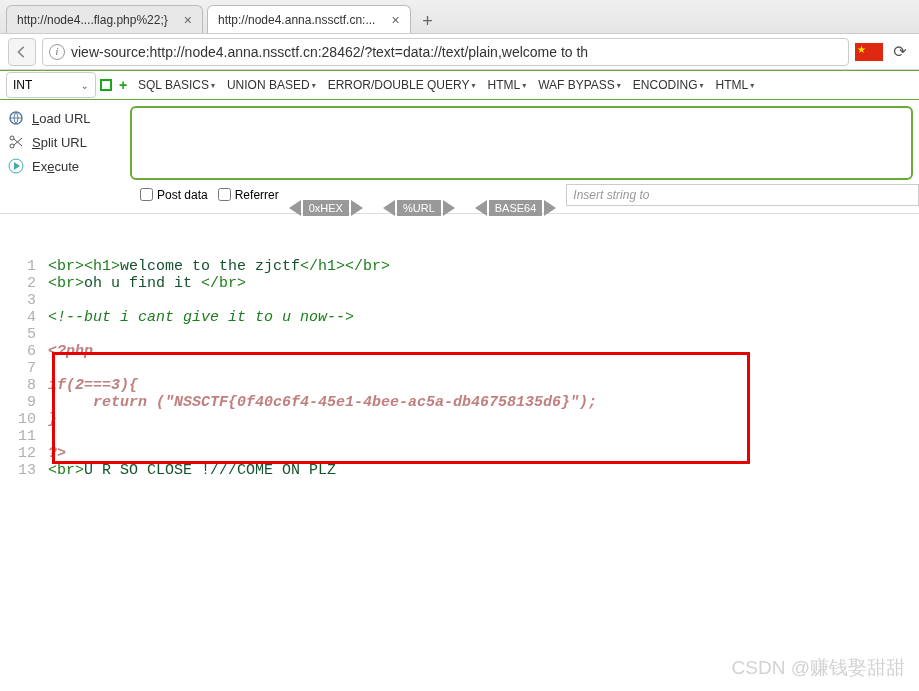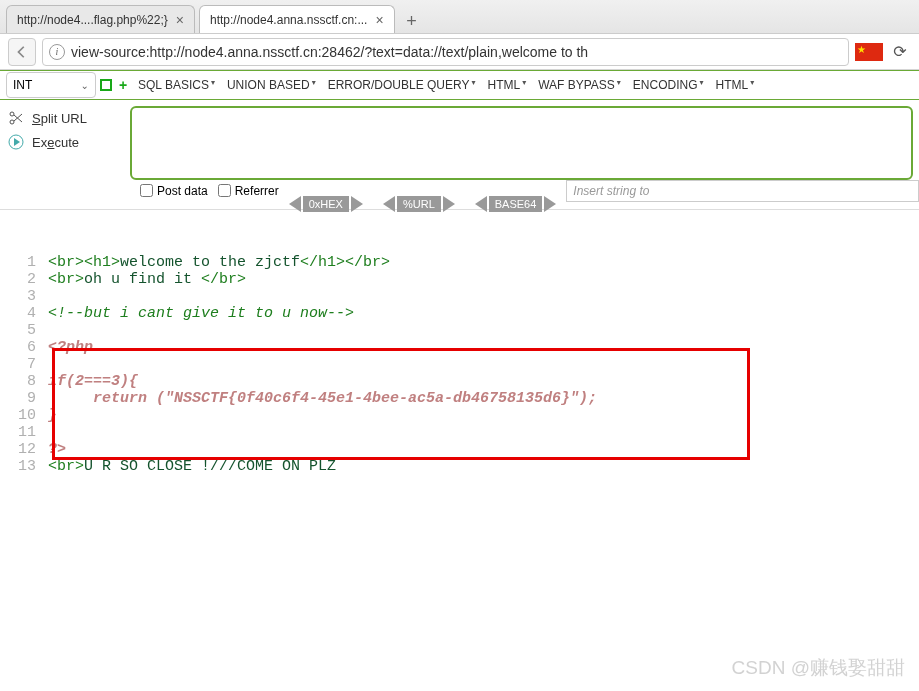--- a/index.html
+++ b/index.html
@@ -1,20 +1,20 @@
 <!DOCTYPE html>
 <html><head>
 <meta charset="utf-8">
 <style>
 * { box-sizing: border-box; margin: 0; padding: 0; }
 body { font-family: "Segoe UI", Arial, sans-serif; font-size: 13px; background: #fff; width: 919px; height: 691px; overflow: hidden; position: relative; }
 
 
 .tabbar { height: 34px; background: linear-gradient(#f0f0f0, #e5e5e5); display: flex; align-items: flex-end; padding: 0 6px; border-bottom: 1px solid #ccc; }
-.tab { height: 28px; padding: 0 10px; display: flex; align-items: center; gap: 8px; border: 1px solid #bbb; border-bottom: none; border-top-left-radius: 6px; border-top-right-radius: 6px; background: #e8e8e8; margin-right: 4px; max-width: 245px; font-size: 12px; color: #333; cursor: pointer; }
+.tab { height: 28px; padding: 0 10px; display: flex; align-items: center; gap: 16px; border: 1px solid #bbb; border-bottom: none; border-top-left-radius: 6px; border-top-right-radius: 6px; background: #e8e8e8; margin-right: 4px; max-width: 245px; font-size: 12px; color: #333; cursor: pointer; }
 .tab.active { background: #fff; }
 .tab-title { white-space: nowrap; overflow: hidden; text-overflow: ellipsis; flex: 1; }
 .tab-close { font-size: 14px; color: #666; cursor: pointer; }
 .newtab { width: 26px; height: 24px; display: flex; align-items: center; justify-content: center; font-size: 18px; color: #666; cursor: pointer; }
 
 
 .addrrow { height: 36px; display: flex; align-items: center; padding: 4px 8px; gap: 6px; border-bottom: 1px solid #d5d5d5; }
 .navbtn { width: 28px; height: 28px; border: 1px solid #ccc; border-radius: 4px; background: #f5f5f5; display: flex; align-items: center; justify-content: center; color: #888; cursor: pointer; }
 .addrbox { flex: 1; height: 28px; border: 1px solid #ccc; border-radius: 4px; display: flex; align-items: center; padding: 0 6px; gap: 6px; background: #fff; }
 .addrbox .info { width: 16px; height: 16px; border: 1px solid #999; border-radius: 50%; display: flex; align-items: center; justify-content: center; font-size: 10px; color: #666; font-style: italic; font-family: serif; }
@@ -22,21 +22,21 @@
 .flag { width: 28px; height: 18px; background: #de2910; position: relative; }
 .flag::before { content: "★"; position: absolute; color: #ffde00; font-size: 10px; left: 2px; top: 1px; }
 .reload { width: 22px; height: 22px; display: flex; align-items: center; justify-content: center; color: #555; cursor: pointer; font-size: 16px; }
 
 
 .greenbar { height: 30px; border-top: 1px solid #6aa936; border-bottom: 1px solid #6aa936; background: #fff; display: flex; align-items: center; gap: 4px; padding: 0 6px; font-size: 12px; }
 .intsel { width: 90px; height: 22px; border: 1px solid #ccc; border-radius: 4px; display: flex; align-items: center; justify-content: space-between; padding: 12px 6px; cursor: pointer; }
 .intsel .chev { font-size: 10px; color: #666; }
 .square { width: 12px; height: 12px; border: 2px solid #18a818; cursor: pointer; }
 .plus { width: 14px; color: #18a818; font-weight: bold; font-size: 14px; cursor: pointer; text-align: center; }
-.menuitm { padding: 0 4px; display: flex; gap: 2px; cursor: pointer; color: #333; white-space: nowrap; }
+.menuitm { padding: 0 4px; display: flex; align-items: center; gap: 2px; cursor: pointer; color: #333; white-space: nowrap; }
 .menuitm .caret { font-size: 8px; color: #555; }
 
 
 .midrow { display: flex; }
 .leftcol { width: 130px; padding: 6px 8px; }
 .lact { display: flex; align-items: center; gap: 8px; padding: 4px 0; cursor: pointer; color: #333; font-size: 13px; }
 .lact .ul { text-decoration: underline; }
 .lact svg, .lact .ico { width: 16px; height: 16px; flex-shrink: 0; }
 .urlbox { flex: 1; margin: 6px 6px 0 0; height: 74px; border: 2px solid #6aa936; border-radius: 6px; background: #fff; }
 
@@ -128,20 +128,27 @@
       </div>
       <div class="menuitm">
         <span>HTML</span>
         <span class="caret">▾</span>
       </div>
     </div>
 </div>
 
 <div class="midrow">
   <div class="leftcol">
+    <div class="lact">
+      <svg class="ico" viewBox="0 0 16 16">
+          <circle cx="8" cy="8" r="6" fill="none" stroke="#5a7ca0" stroke-width="1.5"></circle>
+          <path d="M2 8 H14 M8 2 Q12 8 8 14 Q4 8 8 2" fill="none" stroke="#5a7ca0" stroke-width="1"></path>
+        </svg>
+      <span><span class="ul">L</span><span>oad URL</span></span>
+    </div>
     <div class="lact">
       <svg class="ico" viewBox="0 0 16 16">
           <circle cx="4" cy="4" r="2" fill="none" stroke="#555"></circle>
           <circle cx="4" cy="12" r="2" fill="none" stroke="#555"></circle>
           <path d="M6 5 L14 12 M6 11 L14 4" stroke="#555" fill="none"></path>
         </svg>
       <span><span class="ul">S</span><span>plit URL</span></span>
     </div>
     <div class="lact">
       <svg class="ico" viewBox="0 0 16 16">

